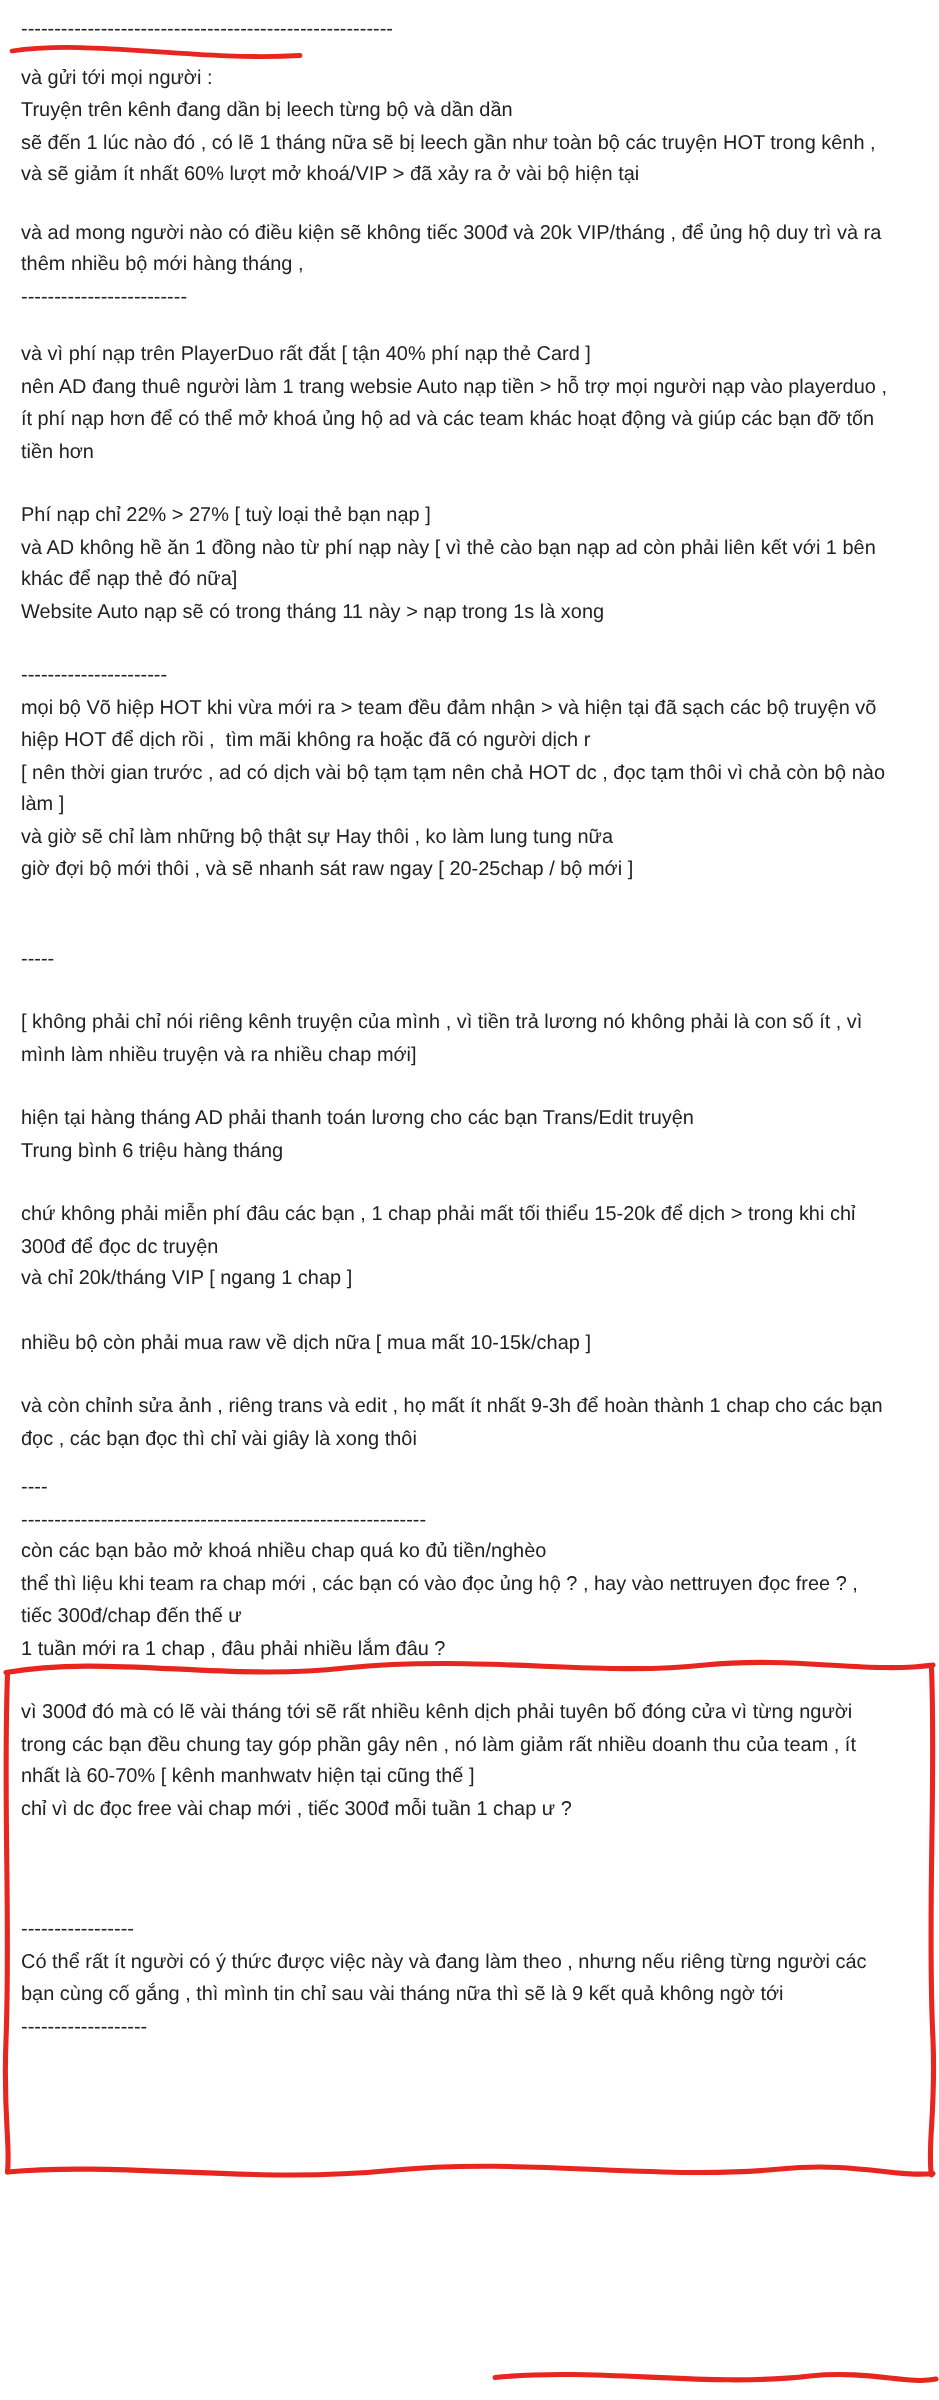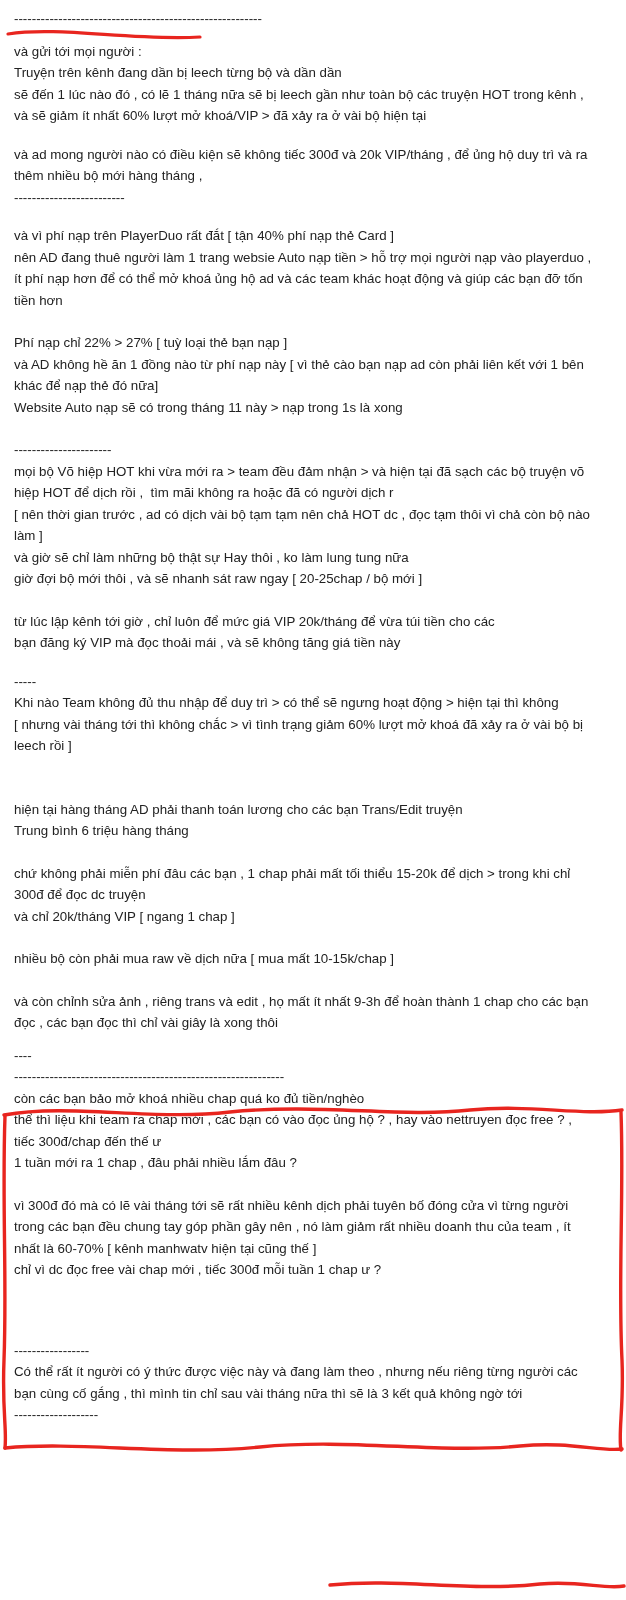--- a/index.html
+++ b/index.html
@@ -74,28 +74,25 @@
 Website Auto nạp sẽ có trong tháng 11 này &gt; nạp trong 1s là xong</p>
     <div class="gap-lg"></div>
     <p class="para">----------------------</p>
     <p class="para">mọi bộ Võ hiệp HOT khi vừa mới ra &gt; team đều đảm nhận &gt; và hiện tại đã sạch các bộ truyện võ
 hiệp HOT để dịch rồi ,  tìm mãi không ra hoặc đã có người dịch r
 [ nên thời gian trước , ad có dịch vài bộ tạm tạm nên chả HOT dc , đọc tạm thôi vì chả còn bộ nào
 làm ]
 và giờ sẽ chỉ làm những bộ thật sự Hay thôi , ko làm lung tung nữa
 giờ đợi bộ mới thôi , và sẽ nhanh sát raw ngay [ 20-25chap / bộ mới ]</p>
     <div class="gap-lg"></div>
-    <p class="para">từ lúc lập kênh tới giờ , chỉ luôn để mức giá VIP 20k/tháng để vừa túi tiền cho các
-bạn đăng ký VIP mà đọc thoải mái , và sẽ không tăng giá tiền này</p>
     <div class="gap-md"></div>
     <p class="para">-----</p>
-    <p class="para">Khi nào Team không đủ thu nhập để duy trì &gt; có thể sẽ ngưng hoạt động &gt; hiện tại thì không
-[ nhưng vài tháng tới thì không chắc &gt; vì tình trạng giảm 60% lượt mở khoá đã xảy ra ở vài bộ bị
-leech rồi ]</p>
     <div class="gap-lg"></div>
+    <p class="para">[ không phải chỉ nói riêng kênh truyện của mình , vì tiền trả lương nó không phải là con số ít , vì
+mình làm nhiều truyện và ra nhiều chap mới]</p>
     <div class="gap-lg"></div>
     <p class="para">hiện tại hàng tháng AD phải thanh toán lương cho các bạn Trans/Edit truyện
 Trung bình 6 triệu hàng tháng</p>
     <div class="gap-lg"></div>
     <p class="para">chứ không phải miễn phí đâu các bạn , 1 chap phải mất tối thiểu 15-20k để dịch &gt; trong khi chỉ
 300đ để đọc dc truyện
 và chỉ 20k/tháng VIP [ ngang 1 chap ]</p>
     <div class="gap-lg"></div>
     <p class="para">nhiều bộ còn phải mua raw về dịch nữa [ mua mất 10-15k/chap ]</p>
     <div class="gap-lg"></div>
@@ -111,21 +108,21 @@
     <div class="gap-lg"></div>
     <p class="para">vì 300đ đó mà có lẽ vài tháng tới sẽ rất nhiều kênh dịch phải tuyên bố đóng cửa vì từng người
 trong các bạn đều chung tay góp phần gây nên , nó làm giảm rất nhiều doanh thu của team , ít
 nhất là 60-70% [ kênh manhwatv hiện tại cũng thế ]
 chỉ vì dc đọc free vài chap mới , tiếc 300đ mỗi tuần 1 chap ư ?</p>
     <div class="gap-lg"></div>
     <div class="gap-lg"></div>
     <div class="gap-md"></div>
     <p class="para">-----------------</p>
     <p class="para">Có thể rất ít người có ý thức được việc này và đang làm theo , nhưng nếu riêng từng người các
-bạn cùng cố gắng , thì mình tin chỉ sau vài tháng nữa thì sẽ là 3 kết quả không ngờ tới</p>
+bạn cùng cố gắng , thì mình tin chỉ sau vài tháng nữa thì sẽ là 9 kết quả không ngờ tới</p>
     <p class="para">-------------------</p>
   </div>
 
   <svg class="annot-layer" viewBox="0 0 626 1600">
     <path d="M 8 34 C 60 26, 130 41, 200 37" fill="none" stroke="#e8251f" stroke-width="3.2" stroke-linecap="round"></path>
     <path d="M 4 1115 C 70 1103, 150 1121, 230 1112 C 320 1103, 400 1118, 470 1110 C 530 1104, 580 1116, 622 1110" fill="none" stroke="#e8251f" stroke-width="3.4" stroke-linecap="round"></path>
     <path d="M 5 1116 C 2 1200, 7 1280, 4 1360 C 2 1410, 7 1430, 5 1448" fill="none" stroke="#e8251f" stroke-width="3.4" stroke-linecap="round"></path>
     <path d="M 621 1112 C 624 1190, 618 1280, 622 1360 C 624 1408, 618 1432, 621 1450" fill="none" stroke="#e8251f" stroke-width="3.4" stroke-linecap="round"></path>
     <path d="M 5 1448 C 80 1441, 170 1456, 260 1447 C 350 1438, 440 1454, 520 1446 C 570 1441, 600 1452, 622 1449" fill="none" stroke="#e8251f" stroke-width="3.4" stroke-linecap="round"></path>
     <path d="M 330 1585 C 400 1578, 470 1592, 540 1584 C 580 1580, 605 1590, 624 1586" fill="none" stroke="#e8251f" stroke-width="3.4" stroke-linecap="round"></path>

